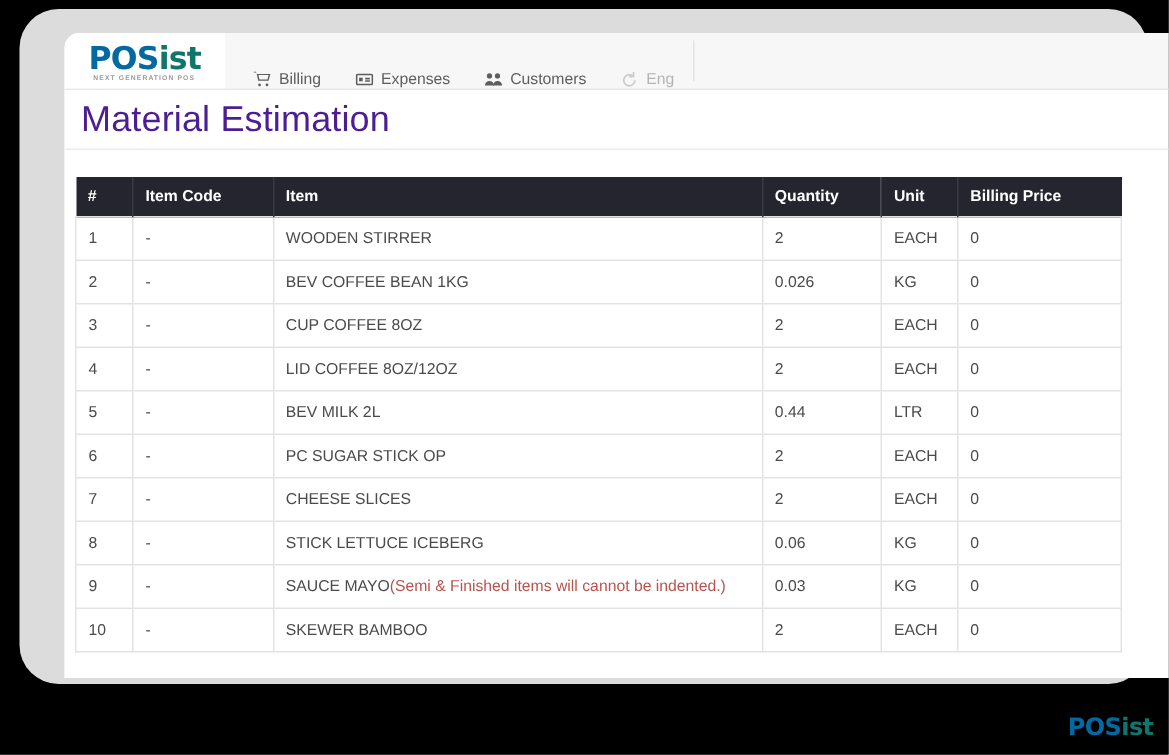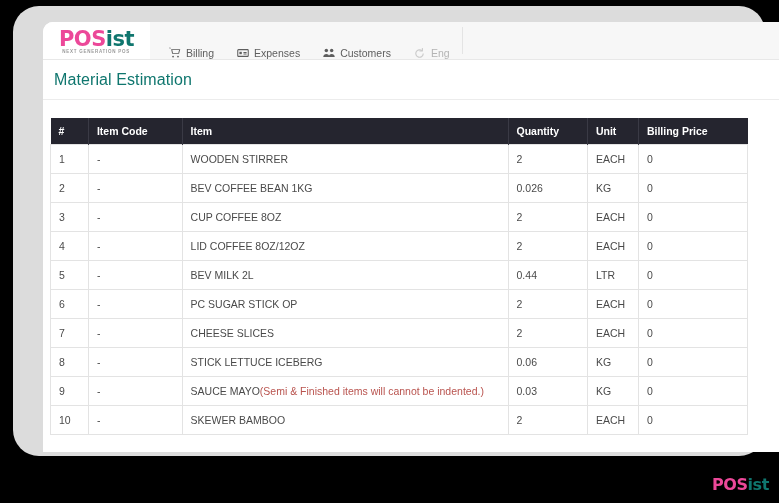--- a/index.html
+++ b/index.html
@@ -63,21 +63,21 @@
     padding-top: 2px;
   }
   .logo-word {
     font-family: "DejaVu Sans", sans-serif;
     font-size: 21px;
     font-weight: 700;
     letter-spacing: -0.5px;
     line-height: 20px;
     white-space: nowrap;
   }
-  .logo-pos  { color: #ec4899; text-align: right; }
+  .logo-pos  { color: #0369a1; text-align: right; }
   .logo-ist  { color: #0f766e; }
   .logo-tag {
     font-size: 3.6px;
     letter-spacing: 0.6px;
     color: #9a9a9a;
     font-weight: 700;
     line-height: 6px;
     white-space: nowrap;
     transform: scale(1.25);
   }
@@ -119,23 +119,23 @@
   
   #page-title-bar {
     height: 40px;
     display: flex;
     align-items: center;
     padding-left: 11px;
     background: #ffffff;
     border-bottom: 1px solid #ececec;
   }
   #page-title {
-    font-size: 16px;
+    font-size: 24px;
     font-weight: 400;
-    color: #0f766e;
+    color: #4c1d95;
     letter-spacing: 0.1px;
   }
 
   
   #table-wrap {
     padding: 18px 7px 0 7px;
     background: #ffffff;
     height: 352px;
     overflow: hidden;
   }

